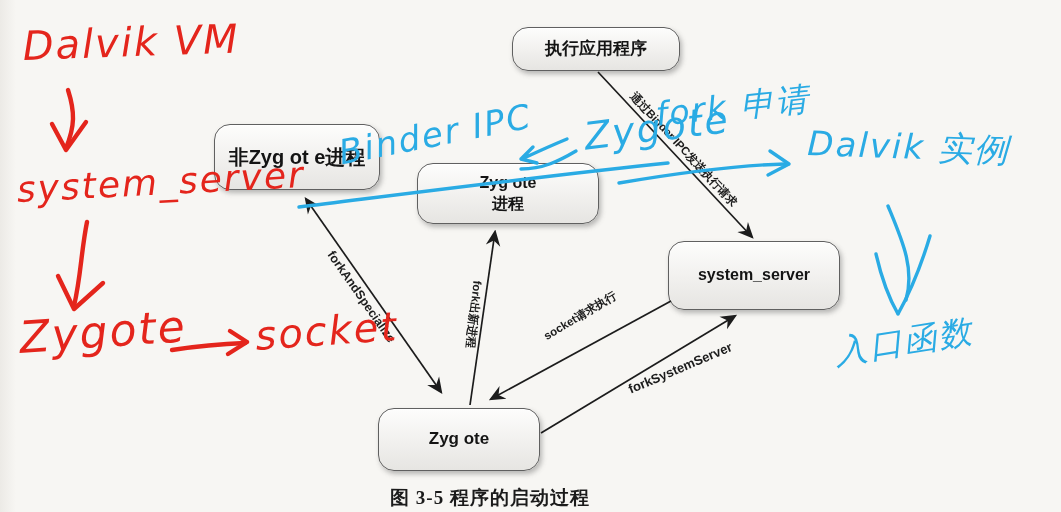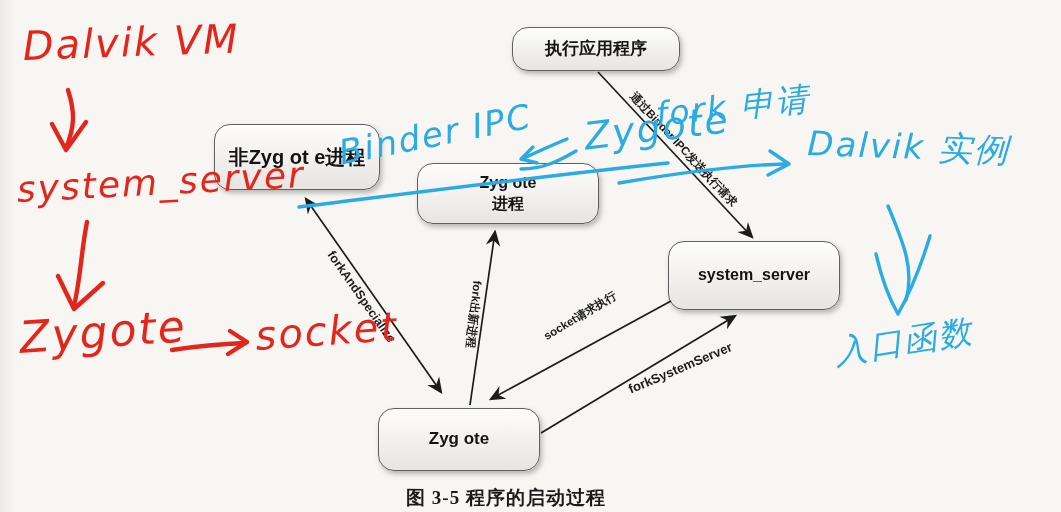--- a/index.html
+++ b/index.html
@@ -24,21 +24,20 @@
     position:absolute;font-style:italic;font-weight:normal;
     font-family:"DejaVu Sans",sans-serif;letter-spacing:2px;
     white-space:nowrap;transform-origin:left top;line-height:1;
   }
   .hw.red{color:#e4251c;}
   .hw.blue{color:#2aabe4;}
   .caption{
     position:absolute;left:0;top:485px;width:980px;text-align:center;
     font-family:"Liberation Serif",serif;font-weight:bold;font-size:19px;color:#1b1b1b;
     letter-spacing:1px;
-    padding-left:16px;
   }
 </style>
 </head>
 <body>
 
 <div class="stage">
 
   <div class="box" style="left:512px;top:27px;width:168px;height:44px;font-size:17px;">
     <span>执行应用程序</span>
   </div>

